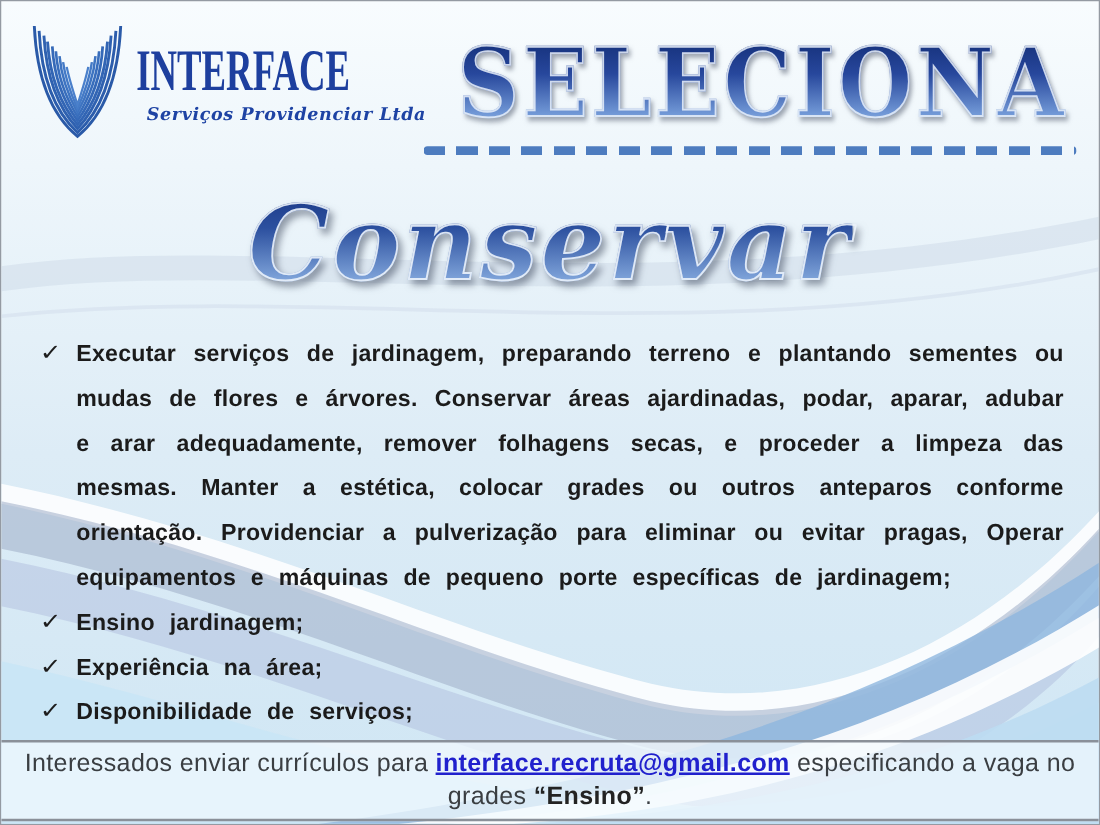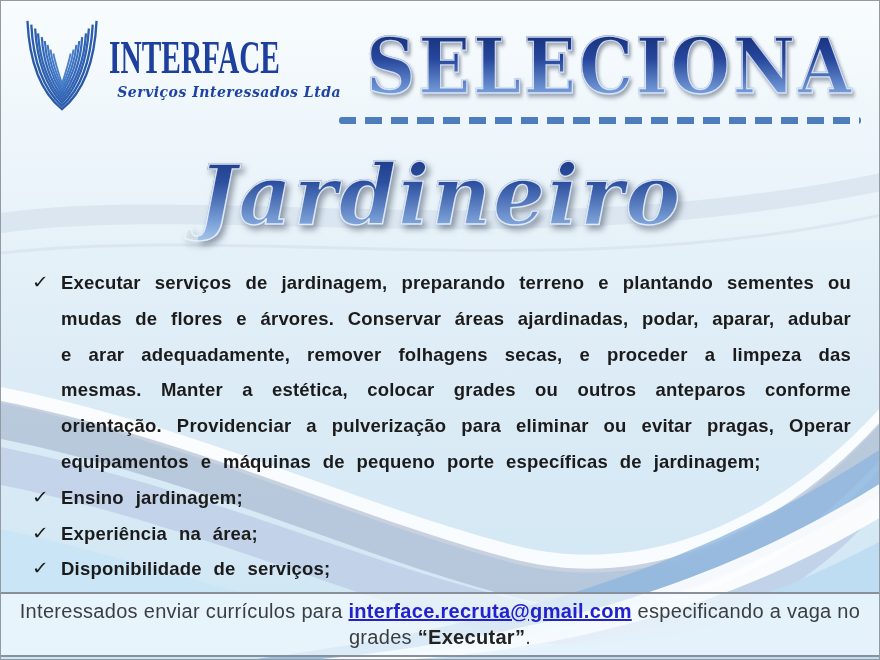--- a/index.html
+++ b/index.html
@@ -129,31 +129,31 @@
         <path d="M12,12 Q15,63 40,89.4 Q65,63 68,12" stroke="#2f61b0" stroke-width="2.4"></path>
         <path d="M15,17 Q18,60 40,86.1 Q62,60 65,17" stroke="#3265b4" stroke-width="2.4"></path>
         <path d="M19,21 Q21,57 40,82.8 Q59,57 61,21" stroke="#3569b8" stroke-width="2.3"></path>
         <path d="M22,25 Q24,54 40,79.5 Q56,54 58,25" stroke="#396ebc" stroke-width="2.2"></path>
         <path d="M25,29 Q27,52 40,76.2 Q53,52 55,29" stroke="#3e74c1" stroke-width="2.1"></path>
         <path d="M28,34 Q30,50 40,72.9 Q50,50 52,34" stroke="#447ac6" stroke-width="2.0"></path>
         <path d="M31,38 Q33,48 40,69.6 Q47,48 49,38" stroke="#4a80cb" stroke-width="1.9"></path>
       </svg>
       <div class="logo-textcol">
         <div class="logo-name">INTERFACE</div>
-        <div class="logo-tagline">Serviços Interessados Ltda</div>
+        <div class="logo-tagline">Serviços Providenciar Ltda</div>
       </div>
     </div>
 
     <div class="title-block">
       <div class="seleciona">SELECIONA</div>
       <div class="dashed-line"></div>
     </div>
 
     <div class="job-title">
-      <span>Jardineiro</span>
+      <span>Conservar</span>
     </div>
 
     <ul class="requirements">
       <li>
         <span class="check">✓</span>
         <span>Executar serviços de jardinagem, preparando terreno e plantando sementes ou mudas de flores e árvores. Conservar áreas ajardinadas, podar, aparar, adubar e arar adequadamente, remover folhagens secas, e proceder a limpeza das mesmas. Manter a estética, colocar grades ou outros anteparos conforme orientação. Providenciar a pulverização para eliminar ou evitar pragas, Operar equipamentos e máquinas de pequeno porte específicas de jardinagem;</span>
       </li>
       <li>
         <span class="check">✓</span>
         <span>Ensino jardinagem;</span>
@@ -162,17 +162,17 @@
         <span class="check">✓</span>
         <span>Experiência na área;</span>
       </li>
       <li>
         <span class="check">✓</span>
         <span>Disponibilidade de serviços;</span>
       </li>
     </ul>
 
     <div class="contact">
-      <p><span>Interessados enviar currículos para </span><a class="email">interface.recruta@gmail.com</a><span> especificando a vaga no</span><br><span>grades </span><span class="emph">“Executar”</span><span>.</span></p>
+      <p><span>Interessados enviar currículos para </span><a class="email">interface.recruta@gmail.com</a><span> especificando a vaga no</span><br><span>grades </span><span class="emph">“Ensino”</span><span>.</span></p>
     </div>
 
   </div>
 </div>
 
 </body></html>

